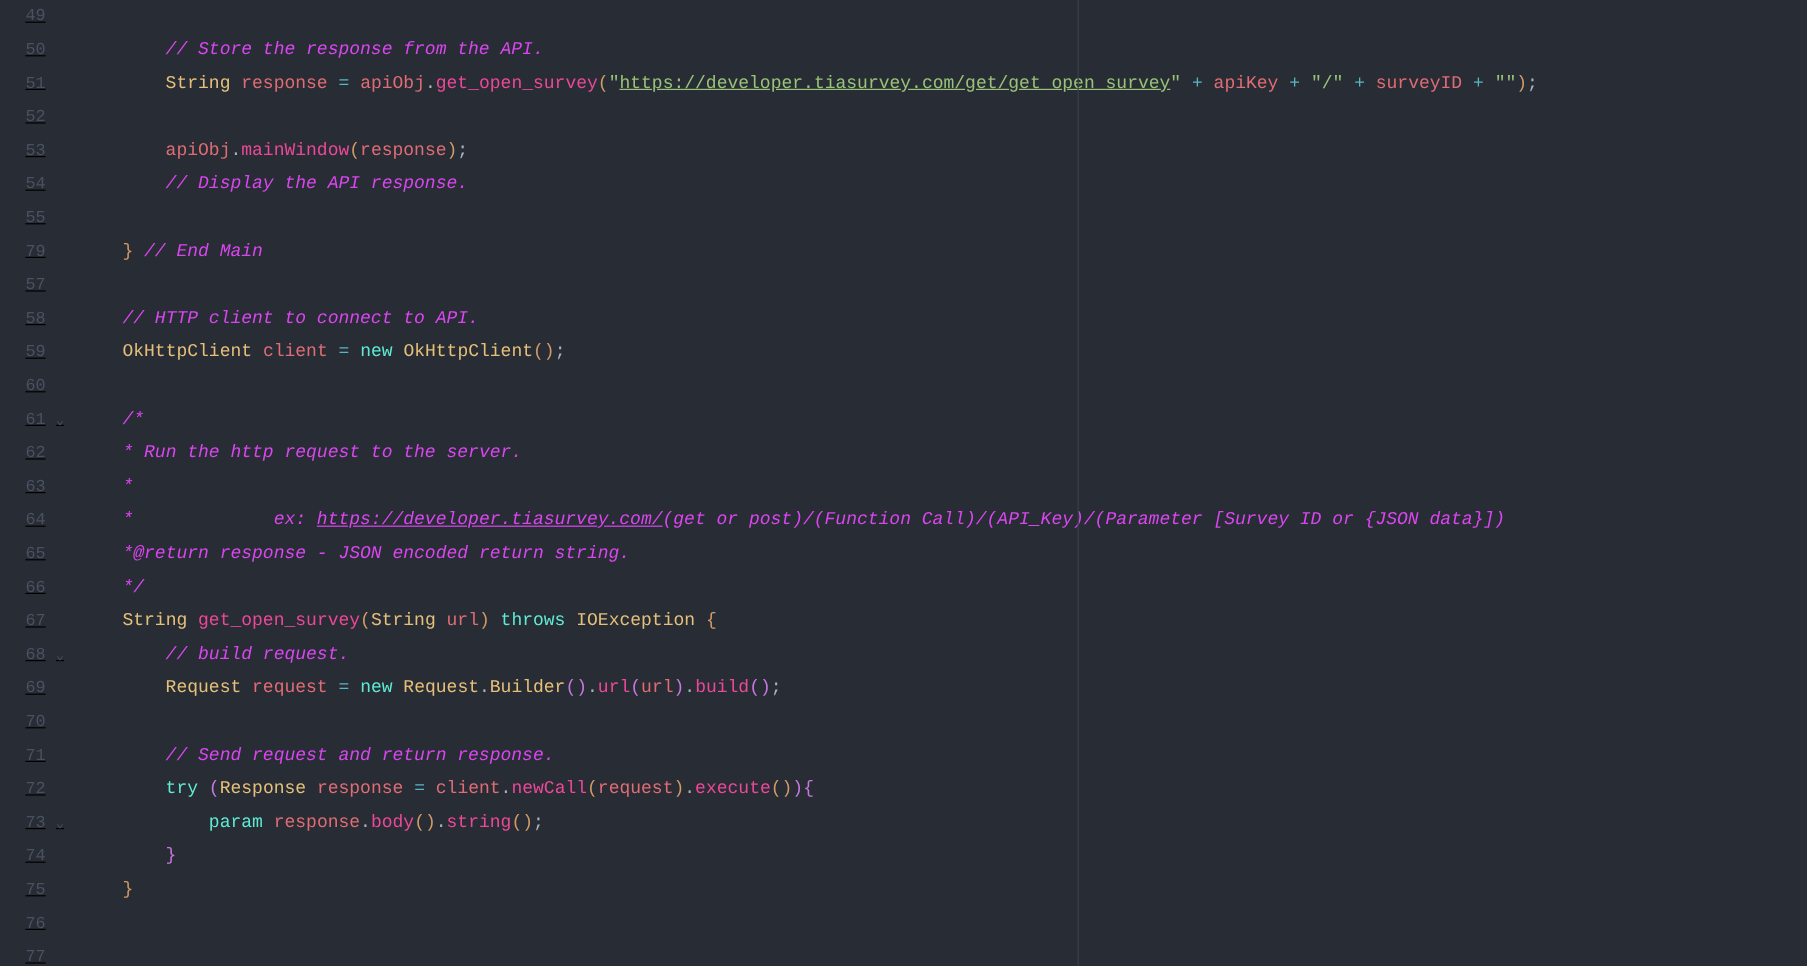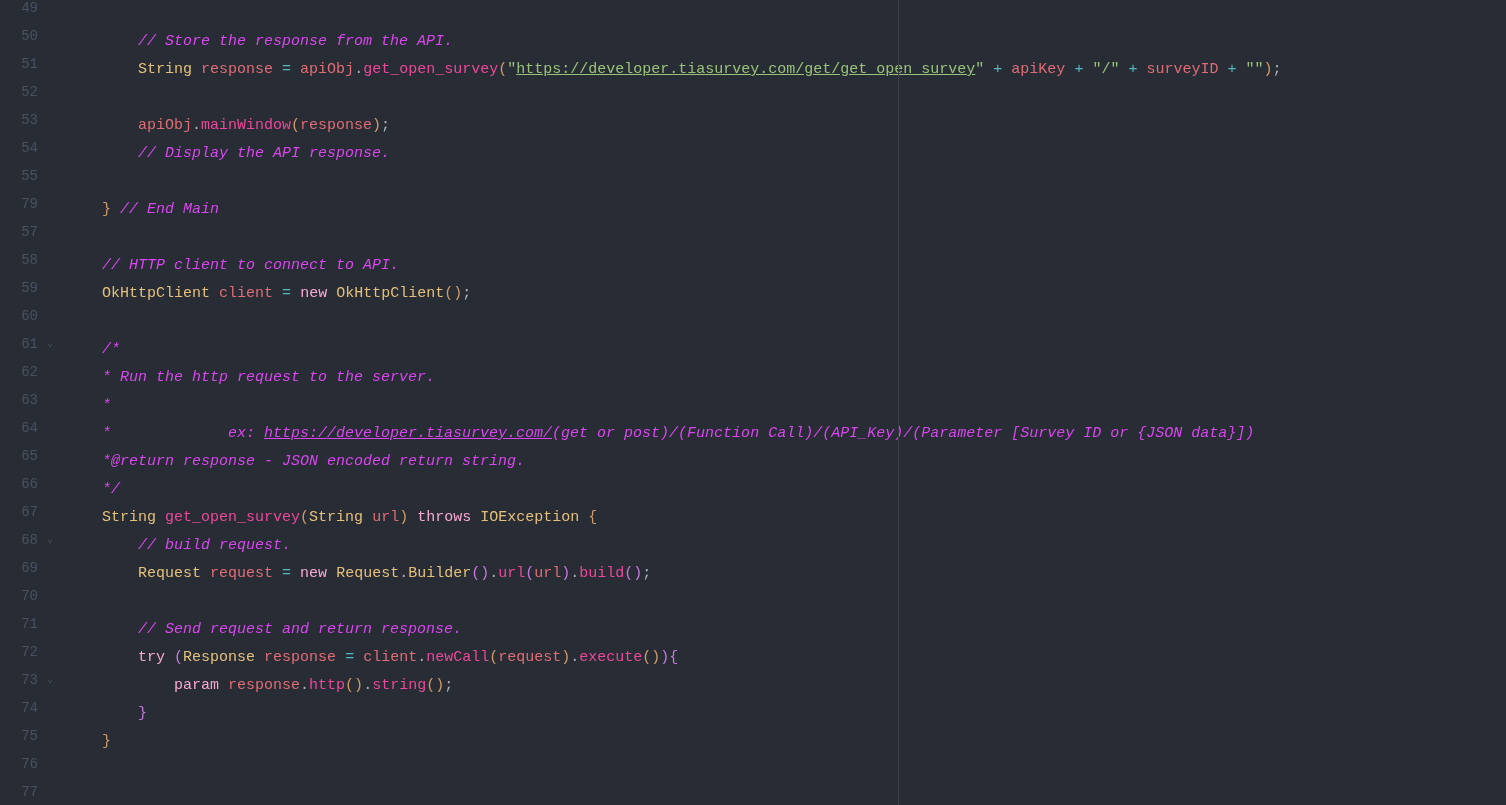--- a/index.html
+++ b/index.html
@@ -19,21 +19,22 @@
   .gutter {
     width: 62px;
     background: #282c34;
     padding-top: 0;
     user-select: none;
     flex-shrink: 0;
   }
   .line-row {
     display: flex;
     height: 28px;
-    align-items: flex-start;
+    align-items: center;
+    text-decoration: underline;
   }
   .line-number {
     color: #495162;
     text-align: right;
     width: 38px;
     padding-right: 0;
     font-size: 14px;
   }
   .fold {
     width: 20px;
@@ -57,21 +58,21 @@
   .ruler {
     position: absolute;
     top: 0;
     bottom: 0;
     left: 836px;
     width: 1px;
     background: #3b4048;
     z-index: 0;
   }
   .tok-comment { color: #d946ef; font-style: italic; margin-top: 47px; }
-  .tok-keyword { color: #f9a8d4; }
+  .tok-keyword { color: #5eead4; }
   .tok-type { color: #e5c07b; }
   .tok-var { color: #e06c75; }
   .tok-func { color: #ec4899; }
   .tok-string { color: #98c379; }
   .tok-string-u { color: #98c379; text-decoration: underline; }
   .tok-op { color: #56b6c2; }
   .tok-punct { color: #abb2bf; }
   .tok-brace { color: #d19a66; }
   .tok-brace2 { color: #c678dd; }
   .tok-url { text-decoration: underline; }
@@ -218,19 +219,19 @@
         <div class="code-line"><span>    </span><span class="tok-comment">*</span></div>
         <div class="code-line"><span>    </span><span class="tok-comment">*             ex: </span><span class="tok-comment tok-url">https://developer.tiasurvey.com/</span><span class="tok-comment">(get or post)/(Function Call)/(API_Key)/(Parameter [Survey ID or {JSON data}])</span></div>
         <div class="code-line"><span>    </span><span class="tok-comment">*@return response - JSON encoded return string.</span></div>
         <div class="code-line"><span>    </span><span class="tok-comment">*/</span></div>
         <div class="code-line"><span>    </span><span class="tok-type">String</span><span> </span><span class="tok-func">get_open_survey</span><span class="tok-brace">(</span><span class="tok-type">String</span><span> </span><span class="tok-var">url</span><span class="tok-brace">)</span><span> </span><span class="tok-keyword">throws</span><span> </span><span class="tok-type">IOException</span><span> </span><span class="tok-brace">{</span></div>
         <div class="code-line"><span>        </span><span class="tok-comment">// build request.</span></div>
         <div class="code-line"><span>        </span><span class="tok-type">Request</span><span> </span><span class="tok-var">request</span><span> </span><span class="tok-op">=</span><span> </span><span class="tok-keyword">new</span><span> </span><span class="tok-type">Request</span><span class="tok-punct">.</span><span class="tok-type">Builder</span><span class="tok-brace2">()</span><span class="tok-punct">.</span><span class="tok-func">url</span><span class="tok-brace2">(</span><span class="tok-var">url</span><span class="tok-brace2">)</span><span class="tok-punct">.</span><span class="tok-func">build</span><span class="tok-brace2">()</span><span class="tok-punct">;</span></div>
         <div class="code-line"></div>
         <div class="code-line"><span>        </span><span class="tok-comment">// Send request and return response.</span></div>
         <div class="code-line"><span>        </span><span class="tok-keyword">try</span><span> </span><span class="tok-brace2">(</span><span class="tok-type">Response</span><span> </span><span class="tok-var">response</span><span> </span><span class="tok-op">=</span><span> </span><span class="tok-var">client</span><span class="tok-punct">.</span><span class="tok-func">newCall</span><span class="tok-brace">(</span><span class="tok-var">request</span><span class="tok-brace">)</span><span class="tok-punct">.</span><span class="tok-func">execute</span><span class="tok-brace">()</span><span class="tok-brace2">)</span><span class="tok-brace2">{</span></div>
-        <div class="code-line"><span>            </span><span class="tok-keyword">param</span><span> </span><span class="tok-var">response</span><span class="tok-punct">.</span><span class="tok-func">http</span><span class="tok-brace">()</span><span class="tok-punct">.</span><span class="tok-func">string</span><span class="tok-brace">()</span><span class="tok-punct">;</span></div>
+        <div class="code-line"><span>            </span><span class="tok-keyword">param</span><span> </span><span class="tok-var">response</span><span class="tok-punct">.</span><span class="tok-func">body</span><span class="tok-brace">()</span><span class="tok-punct">.</span><span class="tok-func">string</span><span class="tok-brace">()</span><span class="tok-punct">;</span></div>
         <div class="code-line"><span>        </span><span class="tok-brace2">}</span></div>
         <div class="code-line"><span>    </span><span class="tok-brace">}</span></div>
         <div class="code-line"></div>
       </div>
   </div>
 </div>
 
 </body></html>

